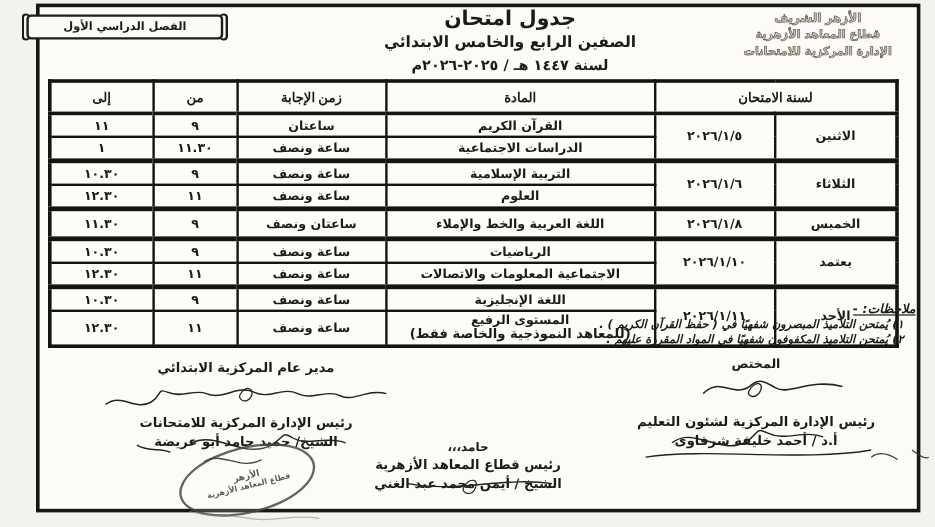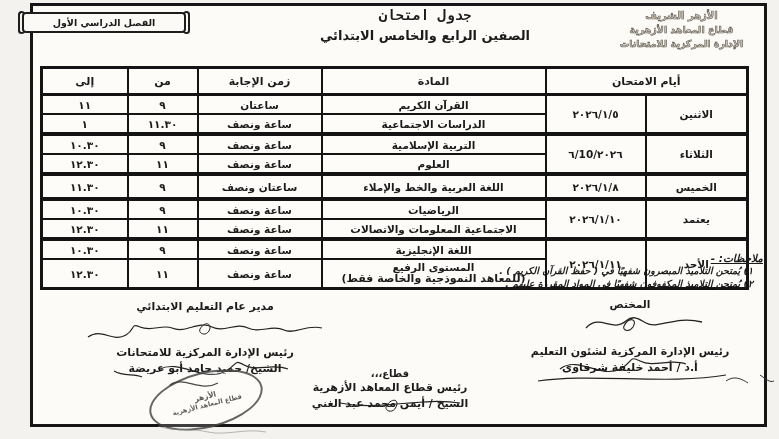--- a/index.html
+++ b/index.html
@@ -32,34 +32,34 @@
     color:#cfc9bf;-webkit-text-stroke:0.6px #6e675d;
     text-shadow:0 0 .5px #756e63;
   }
   .letterhead .lh1{font-size:10px;}
   .letterhead .lh2{font-size:9.5px;}
   .letterhead .lh3{font-size:9.5px;}
   .doc-title{
     position:absolute;left:280px;top:7px;width:290px;text-align:center;
     font-weight:bold;
   }
-  .doc-title .t1{font-size:14px;line-height:19px;font-family:Liberation Mono, monospace;}
+  .doc-title .t1{font-size:17px;line-height:19px;}
   .doc-title .t2{font-size:13px;line-height:19px;}
   .doc-title .t3{font-size:12px;line-height:19px;}
   
   table.exam{
     position:absolute;left:40px;top:66px;width:706px;
     border-collapse:collapse;table-layout:fixed;
     background:#fdfcf9;
   }
   table.exam th,table.exam td{
     border:2px solid #141414;padding:0 3px;text-align:center;
     font-weight:bold;overflow:hidden;
   }
-  table.exam th{font-size:11px;height:24px;border-bottom-width:3px;}
+  table.exam th{font-size:11px;height:24px;border-bottom-width:3px;font-family:Liberation Serif, serif;}
   table.exam td{font-size:10.5px;height:17px;}
   table.exam{border:3px solid #141414;}
   td.day{font-size:11px;}
   td.date{font-size:10.5px;letter-spacing:.5px;}
   td.subject{font-size:10.5px;margin-left:44px;}
   td.subject .subnote{font-size:11px;line-height:1.1;font-weight:bold;}
   tr.group-start td{border-top-width:4px;}
   tr.tall td{height:21px;}
   tr.xtall td{height:27px;}
   
@@ -101,34 +101,35 @@
 
 <div class="letterhead">
   <div class="lh1">الأزهر الشريف</div>
   <div class="lh2">قطاع المعاهد الأزهرية</div>
   <div class="lh3">الإدارة المركزية للامتحانات</div>
 </div>
 
 <div class="doc-title">
   <div class="t1">جدول امتحان</div>
   <div class="t2">الصفين الرابع والخامس الابتدائي</div>
+  <div class="t3">لسنة ١٤٤٧ هـ / ٢٠٢٥-٢٠٢٦م</div>
 </div>
 
 <table class="exam" dir="rtl">
   <colgroup>
     <col style="width:102px">
       <col style="width:100px">
       <col style="width:224px">
     <col style="width:124px">
       <col style="width:70px">
       <col style="width:86px">
   </colgroup>
   <thead>
     <tr>
-      <th colspan="2">أيام الامتحان</th>
+      <th colspan="2">لسنة الامتحان</th>
       <th>المادة</th>
       <th>زمن الإجابة</th>
       <th>من</th>
       <th>إلى</th>
     </tr>
   </thead>
   <tbody>
       <tr>
         <td class="day" rowspan="2">الاثنين</td>
         <td class="date" rowspan="2">٢٠٢٦/١/٥</td>
@@ -142,21 +143,21 @@
       <tr>
         <td class="subject">
           <div>الدراسات الاجتماعية</div>
         </td>
         <td class="duration">ساعة ونصف</td>
         <td class="from">١١.٣٠</td>
         <td class="to">١</td>
       </tr>
       <tr class="group-start">
         <td class="day" rowspan="2">الثلاثاء</td>
-        <td class="date" rowspan="2">٢٠٢٦/10/٦</td>
+        <td class="date" rowspan="2">٢٠٢٦/١/٦</td>
         <td class="subject">
           <div>التربية الإسلامية</div>
         </td>
         <td class="duration">ساعة ونصف</td>
         <td class="from">٩</td>
         <td class="to">١٠.٣٠</td>
       </tr>
       <tr>
         <td class="subject">
           <div>العلوم</div>
@@ -233,36 +234,36 @@
     <path d="M30 14 c18 -14 40 10 60 0 c14 -7 8 -14 20 -8 c14 7 30 -3 46 3" stroke="#222" stroke-width="1.2" fill="none"></path>
     <path d="M8 26 C60 18 140 30 196 20" stroke="#222" stroke-width="1.1" fill="none"></path>
   </svg>
   <div class="person">أ.د / أحمد خليفة شرقاوى</div>
   <svg class="scribble" style="left:250px;top:72px;" width="60" height="22" viewBox="0 0 60 22">
     <path d="M6 12 c8 -6 16 -2 22 2 M40 6 c6 4 10 8 14 6" stroke="#333" stroke-width="1" fill="none"></path>
   </svg>
 </div>
 
 <div class="sig sig-left">
-  <div class="role">مدير عام التعليم الابتدائي</div>
+  <div class="role">مدير عام المركزية الابتدائي</div>
   <svg class="scribble" style="left:30px;top:16px;" width="250" height="30" viewBox="0 0 250 30">
     <path d="M8 22 c14 -10 24 6 38 -2 c10 -6 4 -12 14 -8 c12 5 22 -3 32 1 c14 6 26 -8 40 -1 c12 6 24 -5 36 1 c12 6 24 -4 36 2 c10 5 22 -6 38 -2" stroke="#222" stroke-width="1.2" fill="none"></path>
     <path d="M120 14 c5 -9 13 -5 9 2 c-4 6 -11 2 -9 -2" stroke="#222" stroke-width="1" fill="none"></path>
   </svg>
   <div class="gap"></div>
   <div class="role">رئيس الإدارة المركزية للامتحانات</div>
   <svg class="scribble" style="left:50px;top:62px;" width="210" height="34" viewBox="0 0 210 34">
     <path d="M14 10 c10 6 20 2 28 6 M60 8 c20 -10 44 14 66 2 c12 -7 8 -12 18 -6 c12 7 28 -2 44 4" stroke="#222" stroke-width="1.2" fill="none"></path>
     <path d="M70 24 c14 -10 30 8 48 -2" stroke="#222" stroke-width="1.1" fill="none"></path>
   </svg>
   <div class="person">الشيخ/ حميد حامد أبو عريضة</div>
 </div>
 
 <div class="sig sig-center">
-  <div class="approve">قطاع،،،</div>
+  <div class="approve">حامد،،،</div>
   <div class="role">رئيس قطاع المعاهد الأزهرية</div>
   <svg class="scribble" style="left:80px;top:24px;" width="150" height="24" viewBox="0 0 150 24">
     <path d="M20 12 C60 20 100 6 140 12" stroke="#222" stroke-width="1.2" fill="none"></path>
     <path d="M66 16 c5 -10 14 -8 10 0 c-3 7 -11 4 -10 0" stroke="#222" stroke-width="1" fill="none"></path>
   </svg>
   <div class="person">الشيخ / أيمن محمد عبد الغني</div>
 </div>
 
 <div class="stamp">
   <div class="s1">الأزهر</div>

